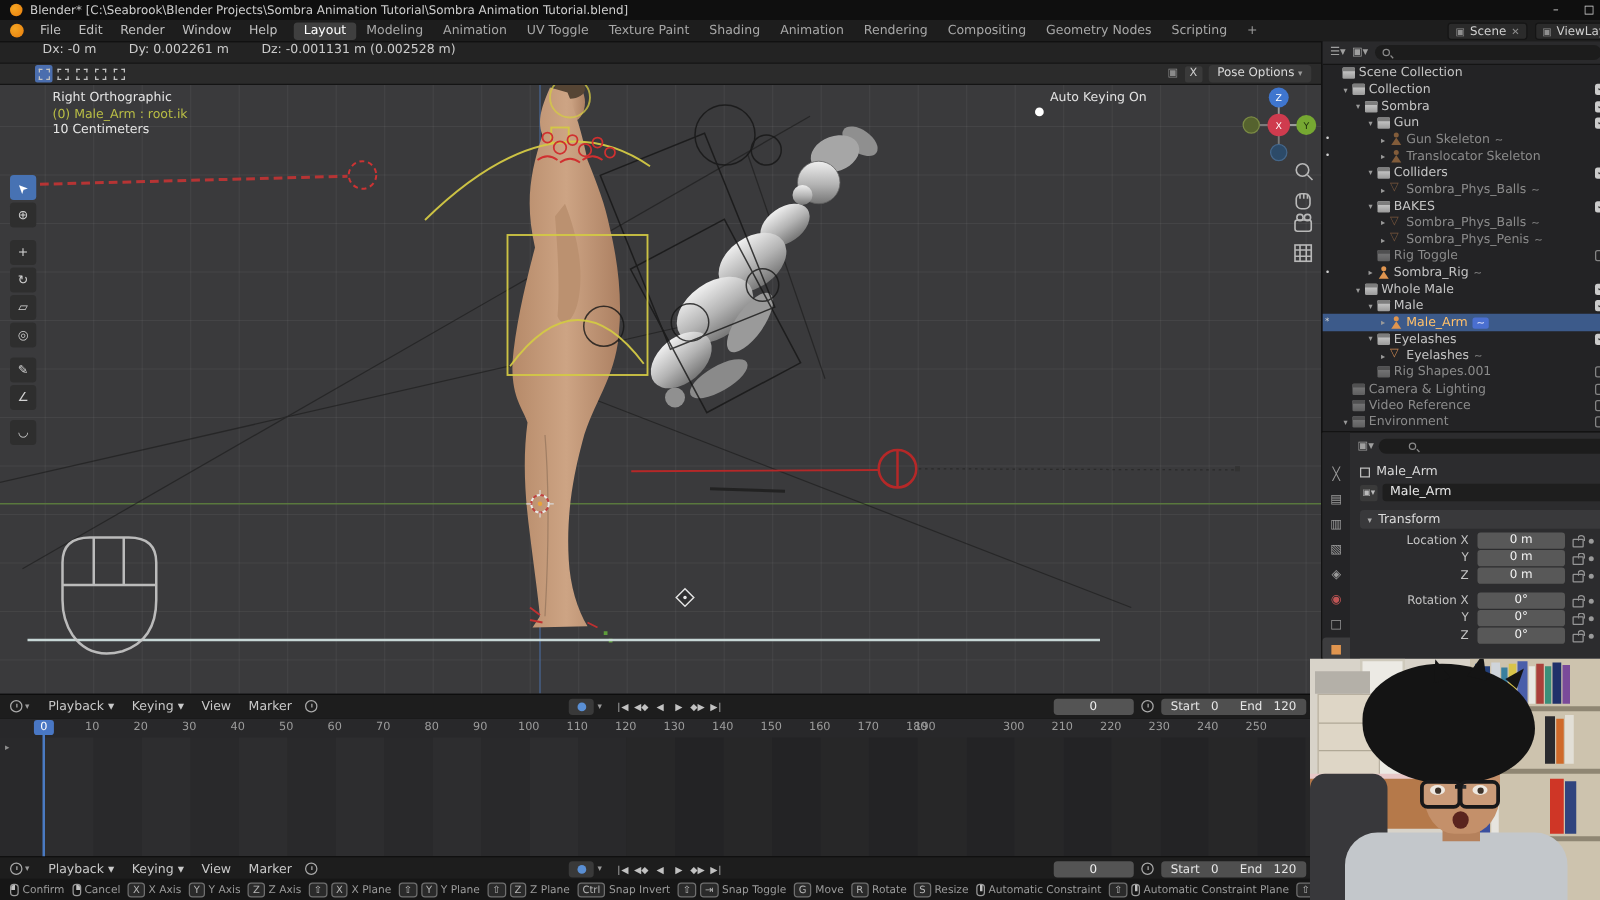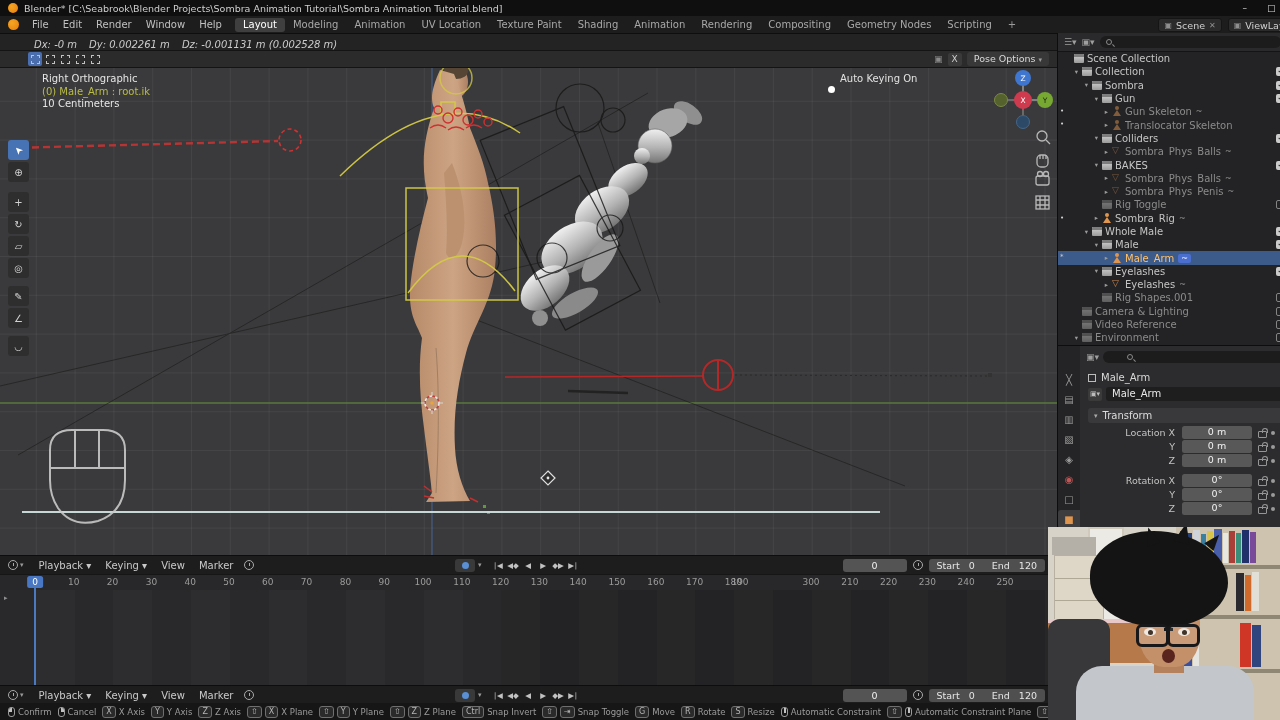--- a/index.html
+++ b/index.html
@@ -23,21 +23,21 @@
   .ws-tab{padding:1.5px 8px;color:#a8a8a8;border-radius:3px;white-space:nowrap;}
   .ws-tab.active{background:#3f3f3f;color:#fff;}
   .ws-tab.plus{color:#9a9a9a;}
   .top-right{position:absolute;right:6px;top:2px;display:flex;gap:6px;}
   .scene-chip{display:flex;align-items:center;gap:4px;background:#2b2b2b;border:1px solid #151515;
               border-radius:3px;height:14px;padding:0 5px;font-size:9.5px;color:#d0d0d0;}
   .chip-ic{color:#8f8f8f;font-size:8px;}
 
   
   .vpstatus{position:absolute;top:34px;left:0;width:1057px;height:16px;background:#232323;
-            display:flex;align-items:flex-end;gap:12px;padding-left:34px;font-size:10px;color:#cccccc;font-style:italic;}
+            display:flex;align-items:flex-start;gap:26px;padding-left:34px;font-size:10px;color:#cccccc;}
   .toolsettings{position:absolute;top:50px;left:0;width:1057px;height:18px;background:#2b2b2b;
                 border-top:1px solid #141414;border-bottom:1px solid #141414;display:flex;align-items:center;}
   .smodes{display:flex;gap:1px;margin-left:28px;}
   .smode{width:14px;height:14px;border-radius:2px;display:flex;align-items:center;justify-content:center;background:#2b2b2b;}
   .smode::before{content:"";width:7px;height:7px;border:1px dashed #c2c2c2;}
   .smode.active{background:#4b6eae;}
   .ts-right{position:absolute;right:8px;display:flex;align-items:center;gap:5px;font-size:9.5px;}
   .xchip{background:#3a3a3a;border-radius:2px;padding:0 4px;color:#cfcfcf;font-size:9px;height:13px;line-height:13px;}
   .pose-dd{background:#383838;border-radius:3px;height:14px;line-height:14px;padding:0 7px;color:#dadada;}
   .dimglyph{color:#8a8a8a;font-size:9px;}
@@ -225,21 +225,21 @@
         <span class="menu-item">Edit</span>
         <span class="menu-item">Render</span>
         <span class="menu-item">Window</span>
         <span class="menu-item">Help</span>
       </span>
     <span class="ws-tabs">
 
     <span class="ws-tab active">Layout</span>
         <span class="ws-tab">Modeling</span>
         <span class="ws-tab">Animation</span>
-        <span class="ws-tab">UV Location</span>
+        <span class="ws-tab">UV Toggle</span>
         <span class="ws-tab">Texture Paint</span>
         <span class="ws-tab">Shading</span>
         <span class="ws-tab">Animation</span>
         <span class="ws-tab">Rendering</span>
         <span class="ws-tab">Compositing</span>
         <span class="ws-tab">Geometry Nodes</span>
         <span class="ws-tab">Scripting</span>
         <span class="ws-tab plus">+</span>
       </span>
     <span class="top-right">

